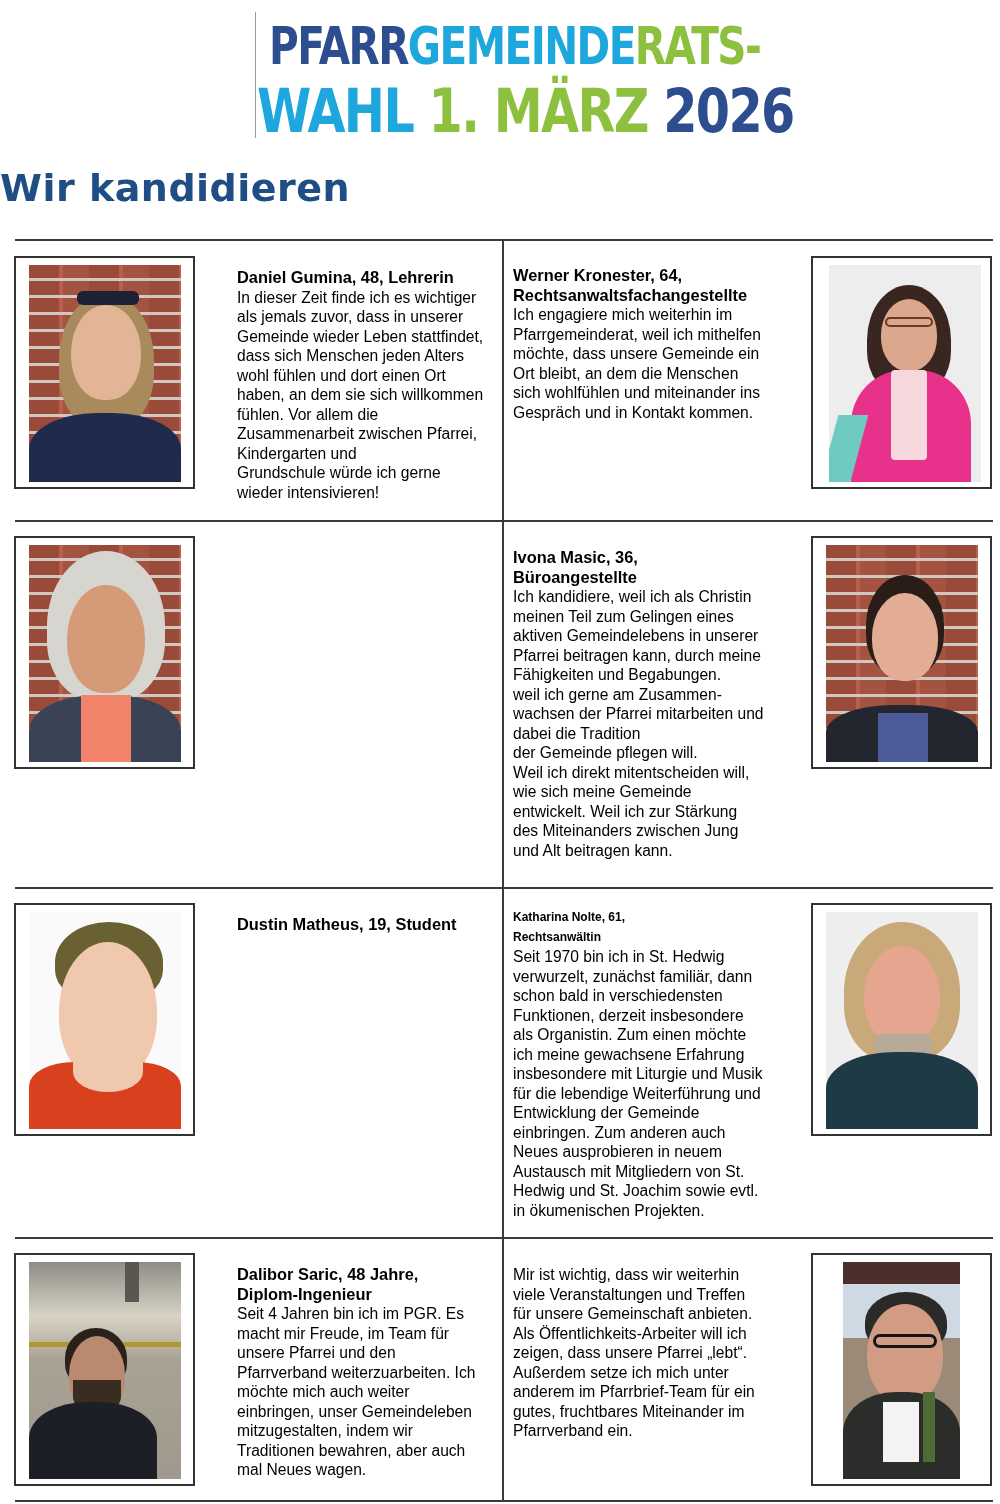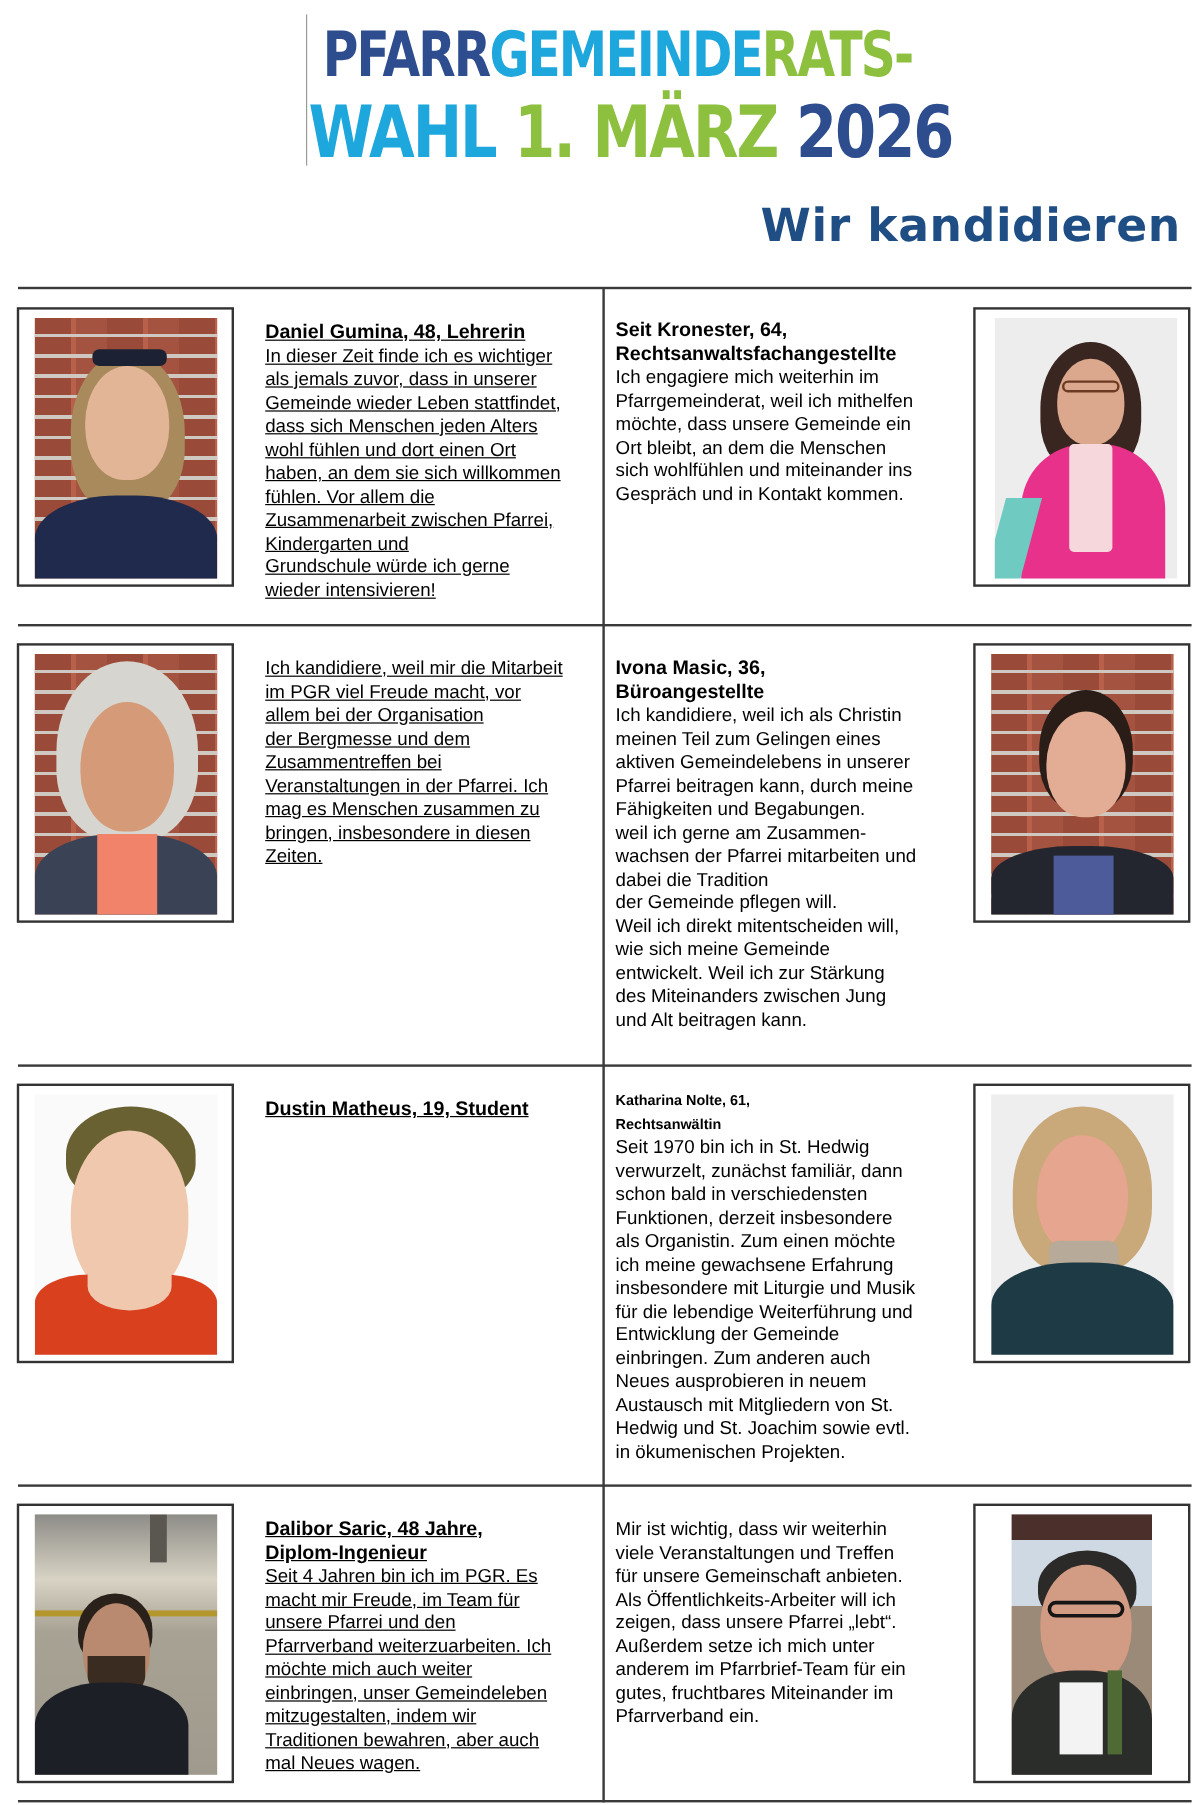--- a/index.html
+++ b/index.html
@@ -11,21 +11,21 @@
   .logo .edge { position: absolute; left: 0; top: 2px; width: 1px; height: 126px; background: #9a9a9a; }
   .logo .line { position: absolute; left: 14px; white-space: nowrap;
     font-family: "DejaVu Sans", sans-serif; font-weight: bold; letter-spacing: -2px;
     transform-origin: left top; }
   .logo .l1 { top: 6px; font-size: 52px; transform: scaleX(0.78); }
   .logo .l2 { top: 66px; font-size: 60px; left: 2px; transform: scaleX(0.82); }
   .c-dark { color: #2e4d8f; }
   .c-light { color: #1ea7dc; }
   .c-green { color: #8dc03f; }
 
-  .page-title { position: absolute; left: 0; width: 984px; top: 166px; text-align: right;
+  .page-title { position: absolute; left: 0; width: 984px; top: 166px; text-align: left;
     font-family: "DejaVu Sans", sans-serif; font-size: 38px; color: #1f4e84; letter-spacing: 0.5px; }
 
   
   .hline { position: absolute; left: 15px; width: 978px; height: 2px; background: #3a3a3a; }
   .vline { position: absolute; left: 502px; width: 2px; background: #3a3a3a; top: 240px; height: 1262px; }
 
   
   .frame { position: absolute; width: 181px; height: 233px; border: 2px solid #333; background: #fff; }
   .frame.left { left: 14px; }
   .frame.right { left: 811px; }
@@ -34,21 +34,21 @@
   .photo .hair { position: absolute; border-radius: 50% 50% 40% 40%; }
   .photo .body { position: absolute; border-radius: 45% 45% 0 0; }
 
   .brick { background:
       repeating-linear-gradient(0deg, transparent 0 14px, #cfc8c0 14px 17px),
       repeating-linear-gradient(90deg, #9a4a38 0 30px, #b8604a 30px 34px, #a3533f 34px 60px);
   }
 
   
   .entry { position: absolute; font-size: 15.6px; line-height: 19.5px; }
-  .entry.left { left: 221px; width: 275px; text-decoration: underline; }
+  .entry.left { left: 237px; width: 275px; }
   .entry.right { left: 513px; width: 290px; }
   .entry .name { font-weight: bold; font-size: 16.4px; display: block; }
   .entry .bio { display: block; white-space: pre-line; }
 </style>
 </head>
 <body>
 
 <div class="logo">
   <div class="edge"></div>
   <div class="line l1">
@@ -85,21 +85,21 @@
 wohl fühlen und dort einen Ort
 haben, an dem sie sich willkommen
 fühlen. Vor allem die
 Zusammenarbeit zwischen Pfarrei,
 Kindergarten und
 Grundschule würde ich gerne
 wieder intensivieren!</span>
 </div>
 
 <div class="entry right" style="top:266px">
-  <span class="name" style="white-space:pre-line">Seit Kronester, 64,
+  <span class="name" style="white-space:pre-line">Werner Kronester, 64,
 Rechtsanwaltsfachangestellte</span>
   <span class="bio">Ich engagiere mich weiterhin im
 Pfarrgemeinderat, weil ich mithelfen
 möchte, dass unsere Gemeinde ein
 Ort bleibt, an dem die Menschen
 sich wohlfühlen und miteinander ins
 Gespräch und in Kontakt kommen.</span>
 </div>
 <div class="frame right" style="top:256px">
   <div class="photo" style="left:16px;background:#ededed;">
@@ -114,29 +114,20 @@
 
 <div class="frame left" style="top:536px">
   <div class="photo brick">
     <div class="hair" style="left:18px;top:6px;width:118px;height:150px;background:#d7d5cf;"></div>
     <div class="head" style="left:38px;top:40px;width:78px;height:108px;background:#d59a78;"></div>
     <div class="body" style="left:0;top:150px;width:152px;height:80px;background:#3a4256;"></div>
     <div style="position:absolute;left:52px;top:150px;width:50px;height:70px;background:#f2836b;"></div>
   </div>
 </div>
 <div class="entry left" style="top:548px">
-  <span class="bio">Ich kandidiere, weil mir die Mitarbeit
-im PGR viel Freude macht, vor
-allem bei der Organisation
-der Bergmesse und dem
-Zusammentreffen bei
-Veranstaltungen in der Pfarrei. Ich
-mag es Menschen zusammen zu
-bringen, insbesondere in diesen
-Zeiten.</span>
 </div>
 
 <div class="entry right" style="top:548px">
   <span class="name" style="white-space:pre-line">Ivona Masic, 36,
 Büroangestellte</span>
   <span class="bio">Ich kandidiere, weil ich als Christin
 meinen Teil zum Gelingen eines
 aktiven Gemeindelebens in unserer
 Pfarrei beitragen kann, durch meine
 Fähigkeiten und Begabungen.

